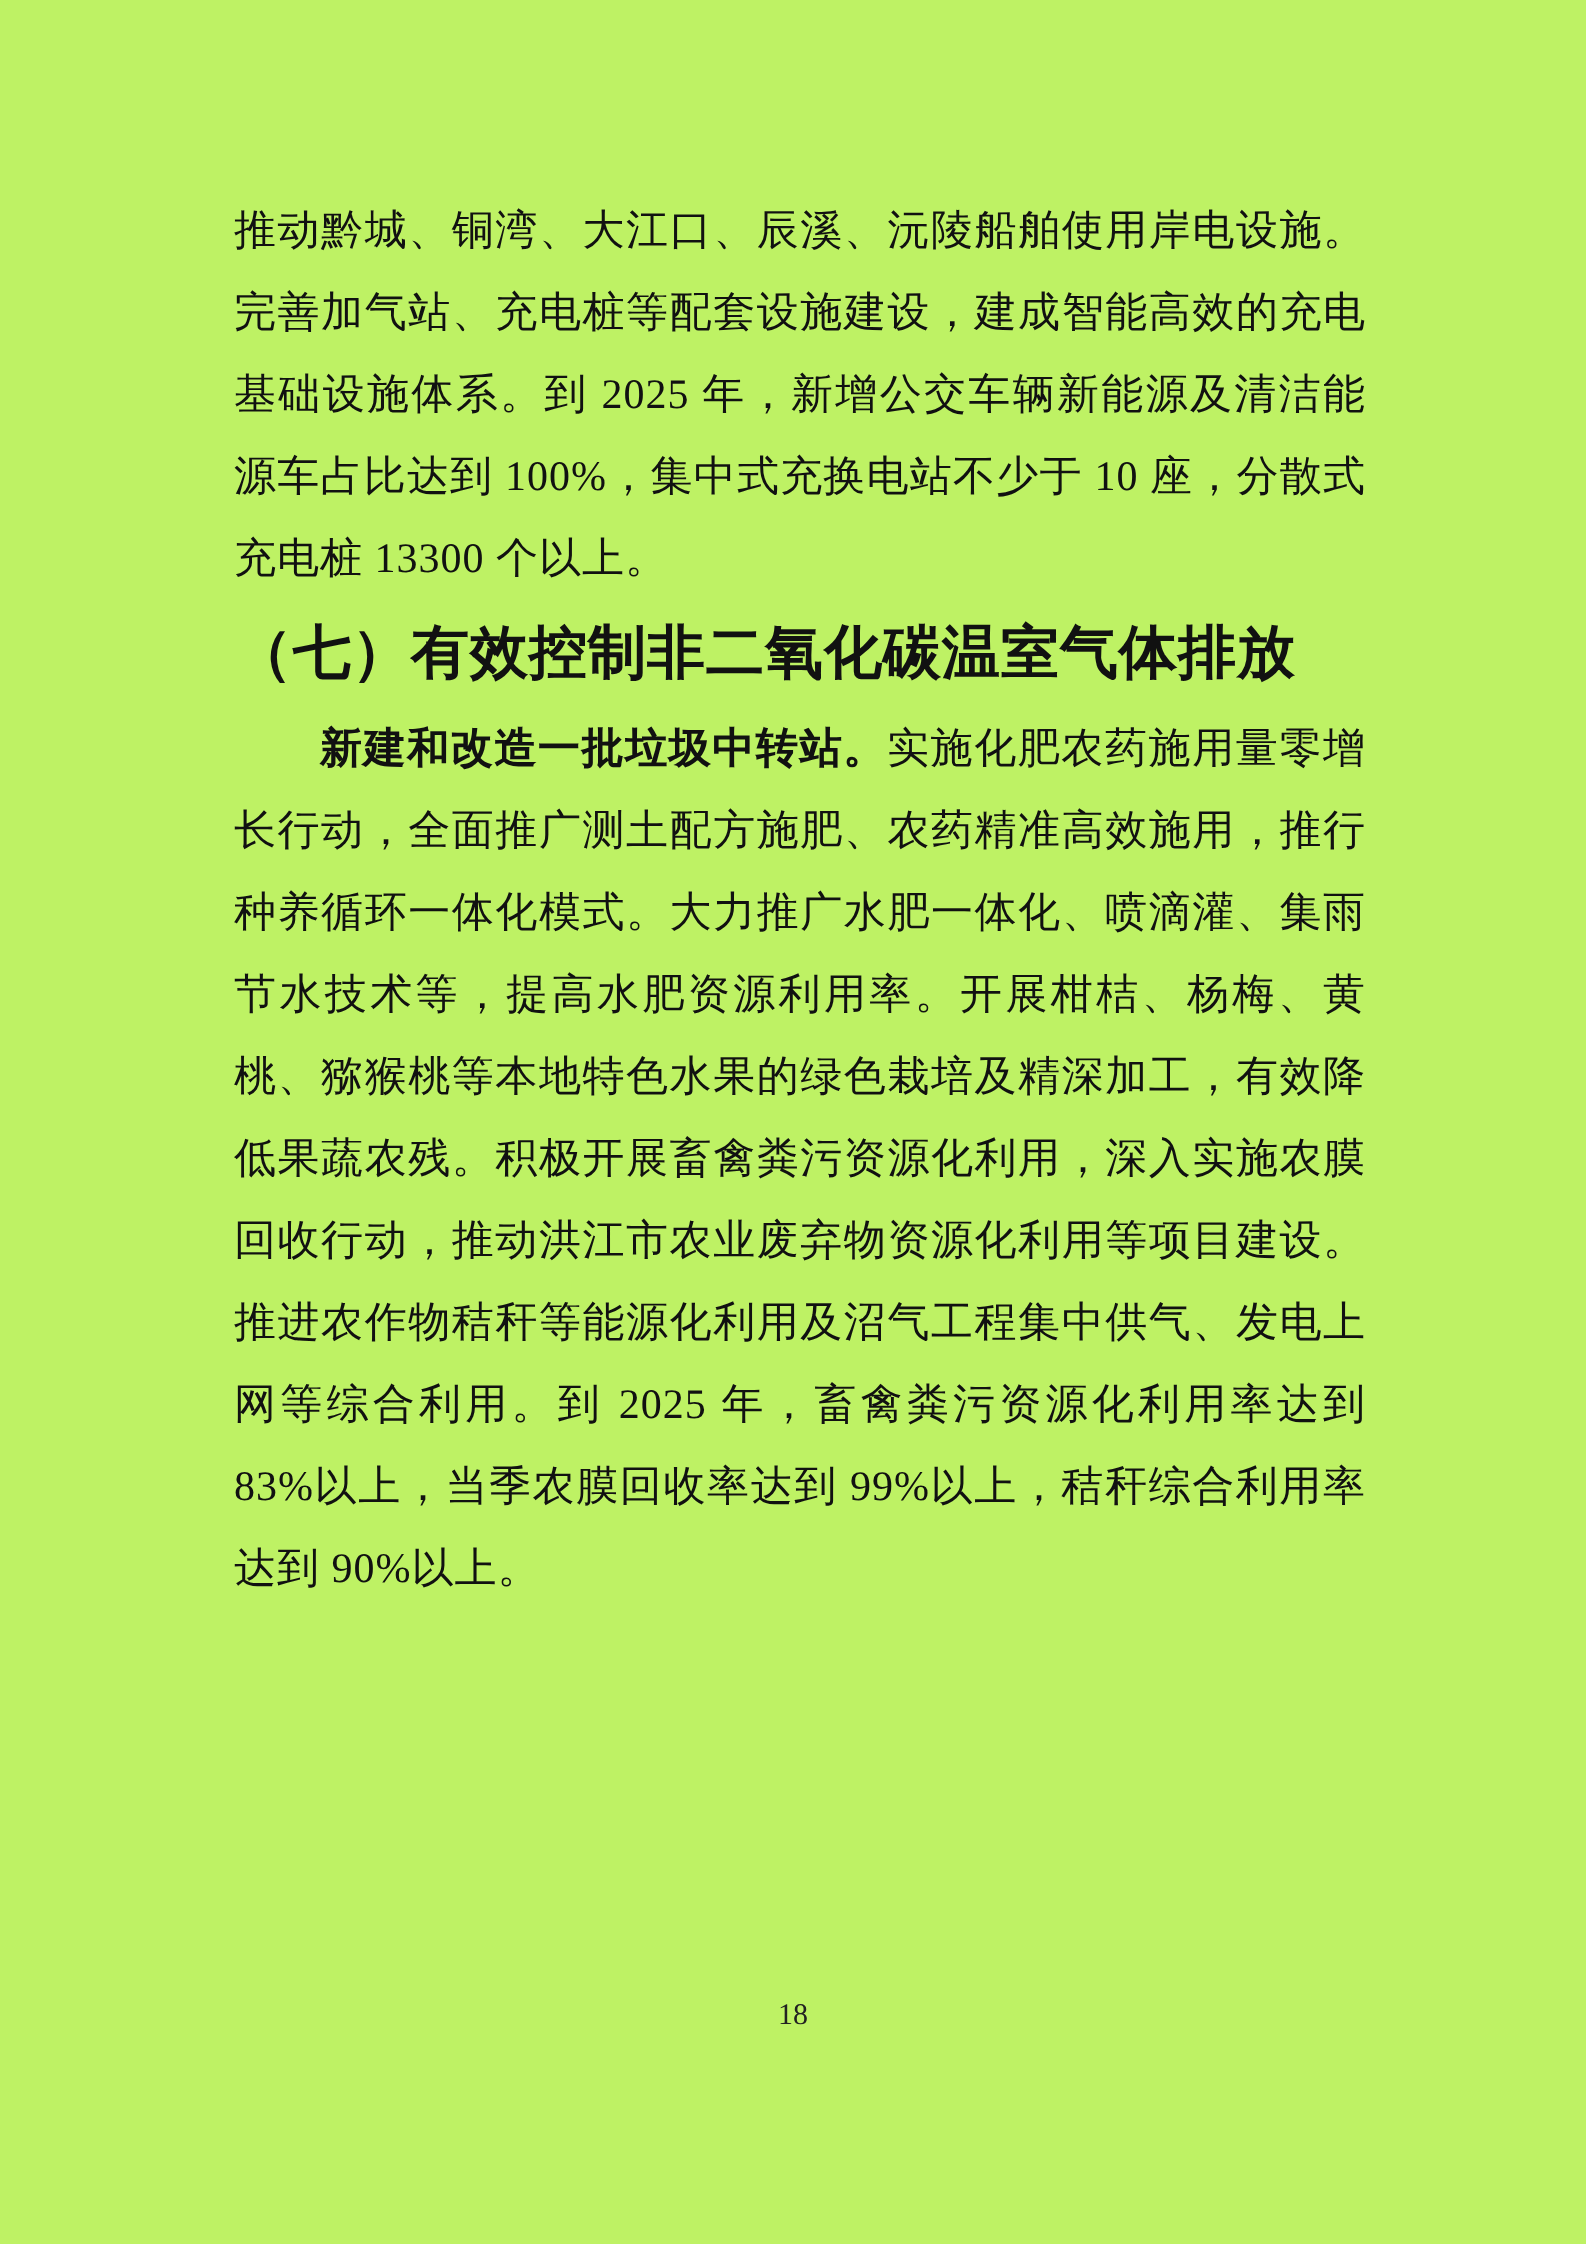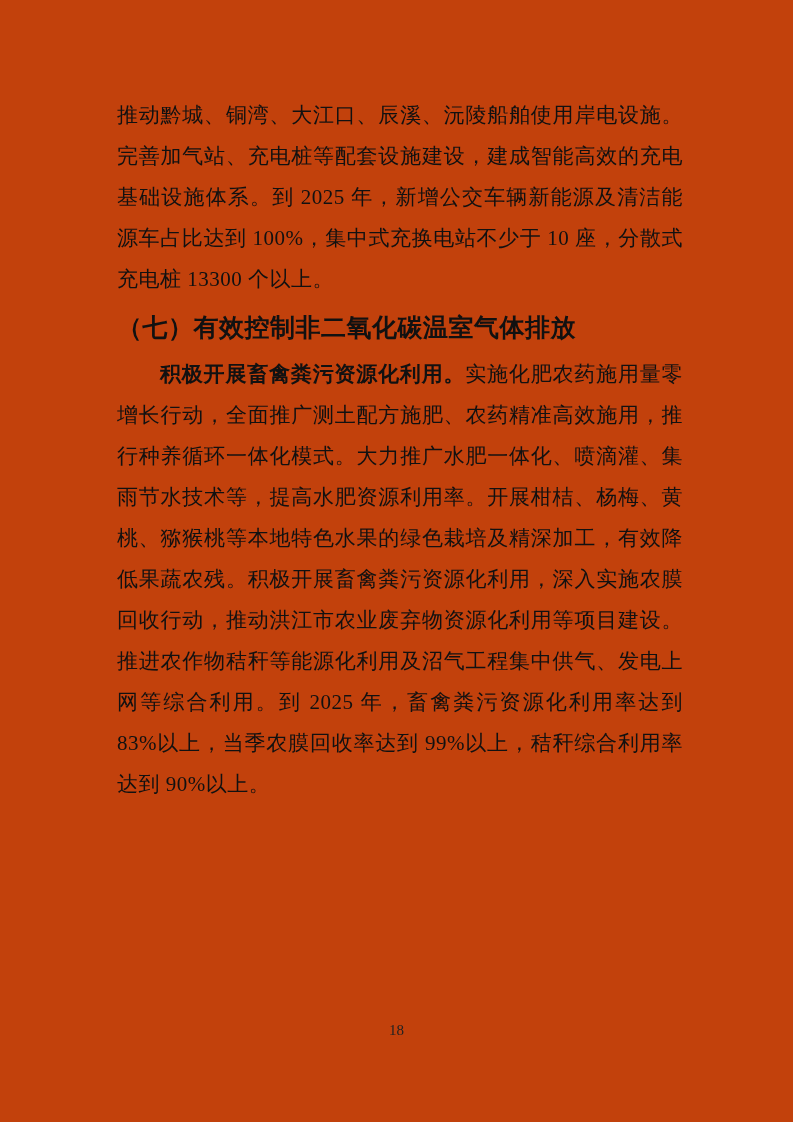--- a/index.html
+++ b/index.html
@@ -4,21 +4,21 @@
 <style>
   html, body {
     margin: 0;
     padding: 0;
     background: #e9e9e9;
   }
   .page {
     position: relative;
     width: 793px;
     height: 1122px;
-    background: #c2410c;
+    background: #bef264;
     font-family: "Liberation Serif", "DejaVu Serif", serif;
     color: #111111;
     overflow: hidden;
     margin: 0 auto;
   }
   .content {
     position: absolute;
     left: 117px;
     top: 95px;
     width: 566px;
@@ -30,48 +30,48 @@
     text-align: justify;
     margin: 0;
   }
   .indent-2 {
     text-indent: 43px;
   }
   .no-indent {
     text-indent: 0;
   }
   .section-heading {
-    font-size: 25px;
+    font-size: 29px;
     line-height: 41px;
     font-weight: bold;
     letter-spacing: 0.5px;
     margin: 7px 0 6px 0;
   }
   .lead-bold {
     font-weight: bold;
   }
   .page-number {
     position: absolute;
     left: 0;
     right: 0;
-    top: 1022px;
+    top: 1000px;
     text-align: center;
     font-size: 15px;
     color: #222222;
   }
 </style>
 </head>
 <body>
 
 <div class="page">
   <div class="content">
 
     <p class="body-para no-indent">推动黔城、铜湾、大江口、辰溪、沅陵船舶使用岸电设施。完善加气站、充电桩等配套设施建设，建成智能高效的充电基础设施体系。到 2025 年，新增公交车辆新能源及清洁能源车占比达到 100%，集中式充换电站不少于 10 座，分散式充电桩 13300 个以上。</p>
 
     <h2 class="section-heading">（七）有效控制非二氧化碳温室气体排放</h2>
 
-    <p class="body-para indent-2"><span class="lead-bold">积极开展畜禽粪污资源化利用。</span><span>实施化肥农药施用量零增长行动，全面推广测土配方施肥、农药精准高效施用，推行种养循环一体化模式。大力推广水肥一体化、喷滴灌、集雨节水技术等，提高水肥资源利用率。开展柑桔、杨梅、黄桃、猕猴桃等本地特色水果的绿色栽培及精深加工，有效降低果蔬农残。积极开展畜禽粪污资源化利用，深入实施农膜回收行动，推动洪江市农业废弃物资源化利用等项目建设。推进农作物秸秆等能源化利用及沼气工程集中供气、发电上网等综合利用。到 2025 年，畜禽粪污资源化利用率达到 83%以上，当季农膜回收率达到 99%以上，秸秆综合利用率达到 90%以上。</span></p>
+    <p class="body-para indent-2"><span class="lead-bold">新建和改造一批垃圾中转站。</span><span>实施化肥农药施用量零增长行动，全面推广测土配方施肥、农药精准高效施用，推行种养循环一体化模式。大力推广水肥一体化、喷滴灌、集雨节水技术等，提高水肥资源利用率。开展柑桔、杨梅、黄桃、猕猴桃等本地特色水果的绿色栽培及精深加工，有效降低果蔬农残。积极开展畜禽粪污资源化利用，深入实施农膜回收行动，推动洪江市农业废弃物资源化利用等项目建设。推进农作物秸秆等能源化利用及沼气工程集中供气、发电上网等综合利用。到 2025 年，畜禽粪污资源化利用率达到 83%以上，当季农膜回收率达到 99%以上，秸秆综合利用率达到 90%以上。</span></p>
 
 
   </div>
 
   <div class="page-number">18</div>
 </div>
 
 </body></html>

